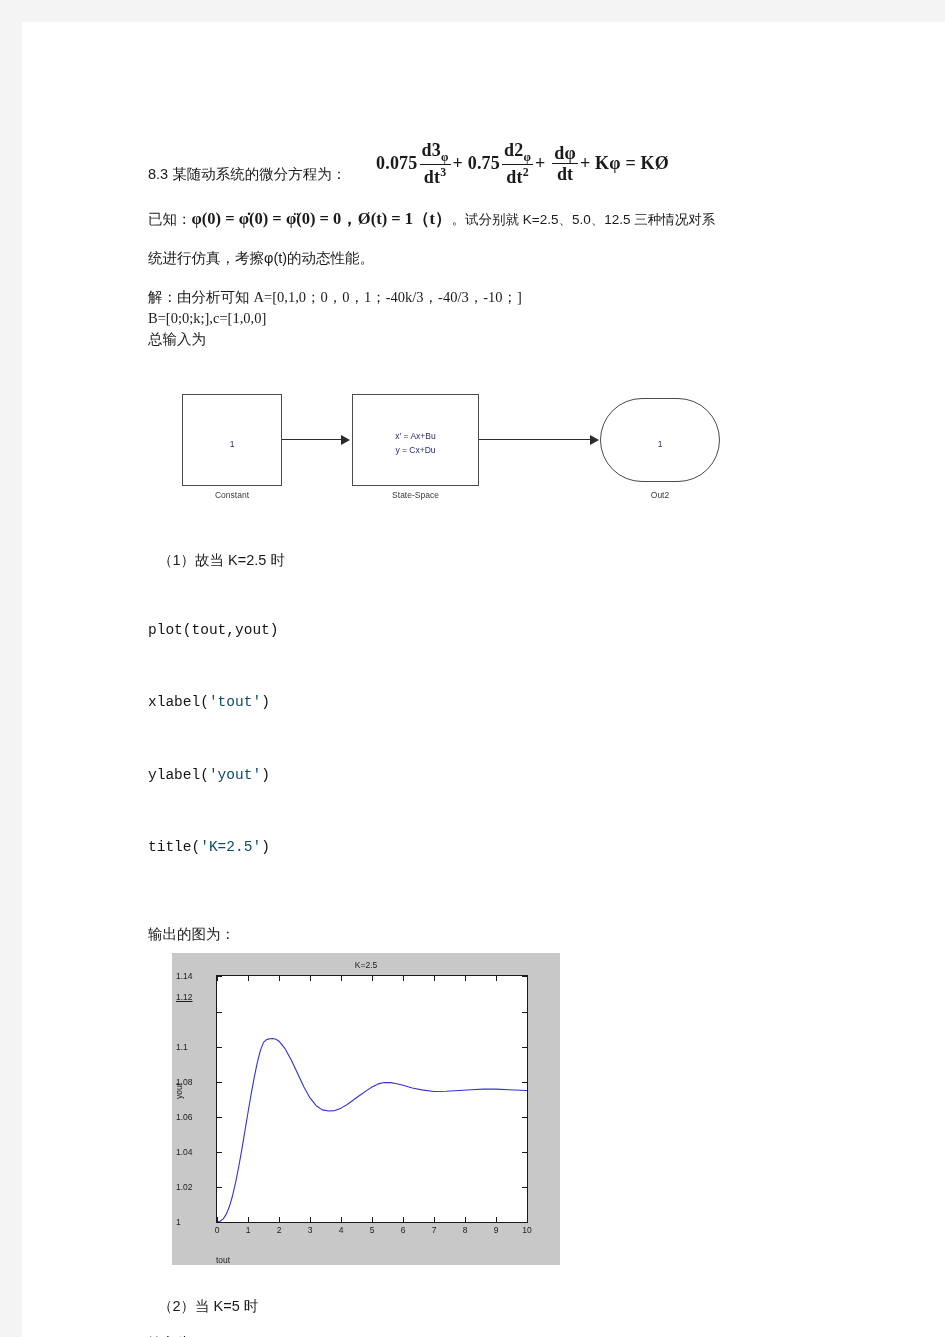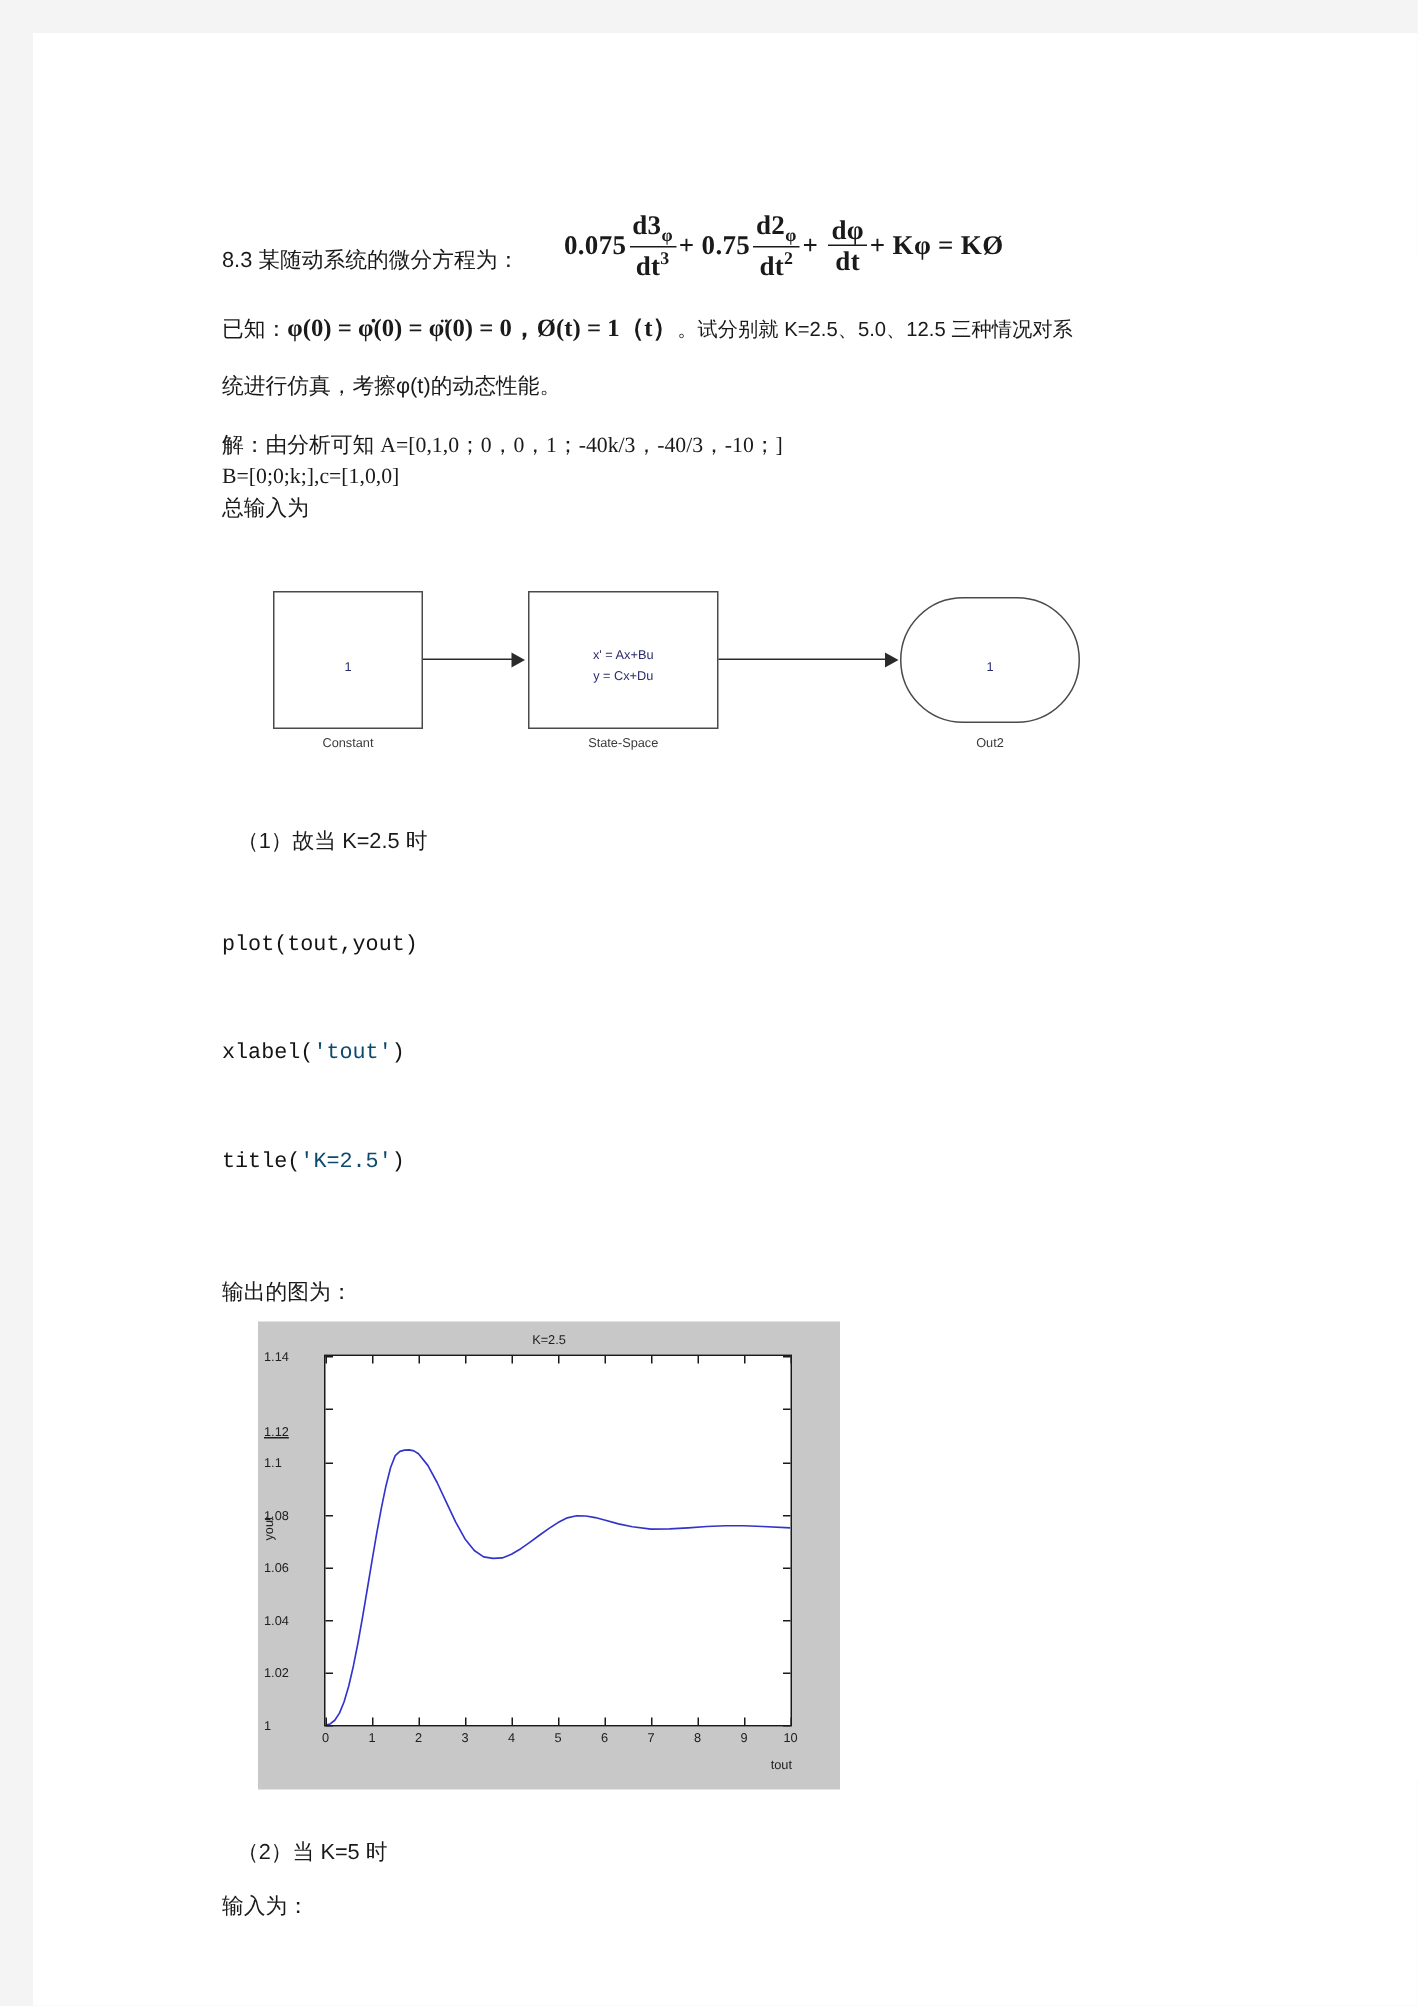--- a/index.html
+++ b/index.html
@@ -231,22 +231,22 @@
     font-family: "Liberation Sans", sans-serif;
     font-size: 8.5px;
     color: #202020;
     transform: translateY(-50%);
     white-space: nowrap;
   }
   .axis-name-x {
     position: absolute;
     left: 44px;
     width: 312px;
-    bottom: 12px;
-    text-align: right;
+    bottom: 0;
+    text-align: left;
     font-family: "Liberation Sans", sans-serif;
     font-size: 8.5px;
     color: #202020;
     margin-top: 20px;
   }
   .axis-name-y {
     position: absolute;
     left: 2px;
     top: 146px;
     font-family: "Liberation Sans", sans-serif;
@@ -310,20 +310,21 @@
       <div class="sl-block sl-out">
         <div class="sl-text" style="top:38px;">1</div>
       </div>
       <div class="sl-caption" style="left:430px; width:120px; top:106px;">Out2</div>
     </div>
 
     <div class="step-head">（1）故当 K=2.5 时</div>
     <div class="code">
       <div><span>plot(tout,yout)</span></div>
       <div><span>xlabel(</span><span class="str">'tout'</span><span>)</span></div>
+      <div><span>ylabel(</span><span class="str">'yout'</span><span>)</span></div>
       <div><span>title(</span><span class="str">'K=2.5'</span><span>)</span></div>
     </div>
     <div class="plain-line">输出的图为：</div>
 
     <div class="figwrap">
       <div class="fig-title">K=2.5</div>
       <div class="axes">
         <svg class="curve-svg" id="curve-svg" width="310" height="246" viewBox="0 0 310 246" preserveAspectRatio="none">
             <path d="M0.00,246.00 L3.10,245.30 L6.20,242.84 L9.30,238.09 L12.40,230.54 L15.50,219.99 L18.60,206.64 L21.70,191.00 L24.80,173.61 L27.90,155.16 L31.00,136.53 L34.10,118.43 L37.20,101.56 L40.30,86.63 L43.40,74.33 L46.50,66.42 L49.60,63.61 L52.70,62.73 L55.80,62.55 L58.90,63.26 L62.00,65.19 L68.20,72.92 L74.40,84.34 L80.60,97.52 L86.80,110.70 L93.00,121.95 L99.20,129.68 L105.40,133.89 L111.60,134.95 L117.80,134.60 L124.00,132.14 L130.20,128.45 L136.40,124.05 L142.60,119.49 L148.80,115.09 L155.00,111.05 L161.20,107.89 L167.40,106.48 L173.60,106.66 L179.80,107.71 L186.00,109.29 L195.30,111.93 L204.60,113.86 L217.00,115.44 L229.40,115.27 L241.80,114.57 L254.20,113.69 L266.60,113.16 L279.00,113.16 L291.40,113.69 L310.00,114.57" fill="none" stroke="#3333cc" stroke-width="1.1" stroke-linejoin="round"></path>
           </svg>
@@ -377,21 +378,21 @@
           <div class="xlab" style="left: 262px; top: 272px;">7</div>
           <div class="xlab" style="left: 293px; top: 272px;">8</div>
           <div class="xlab" style="left: 324px; top: 272px;">9</div>
           <div class="xlab" style="left: 355px; top: 272px;">10</div>
           <div class="ylab" style="left: 4px; width: 34px; top: 269px;">1</div>
           <div class="ylab" style="left: 4px; width: 34px; top: 233.857px;">1.02</div>
           <div class="ylab" style="left: 4px; width: 34px; top: 198.714px;">1.04</div>
           <div class="ylab" style="left: 4px; width: 34px; top: 163.571px;">1.06</div>
           <div class="ylab" style="left: 4px; width: 34px; top: 128.429px;">1.08</div>
           <div class="ylab" style="left: 4px; width: 34px; top: 93.2857px;">1.1</div>
-          <div class="ylab" style="left: 4px; width: 34px; top: 73px; text-decoration: underline;">1.12</div>
+          <div class="ylab" style="left: 4px; width: 34px; top: 44px; text-decoration: underline;">1.12</div>
           <div class="ylab" style="left: 4px; width: 34px; top: 23px;">1.14</div>
         </div>
       <div class="axis-name-x">tout</div>
       <div class="axis-name-y">yout</div>
     </div>
 
     <div class="step-head">（2）当 K=5 时</div>
     <div class="plain-line">输入为：</div>
     <div class="code">
       

